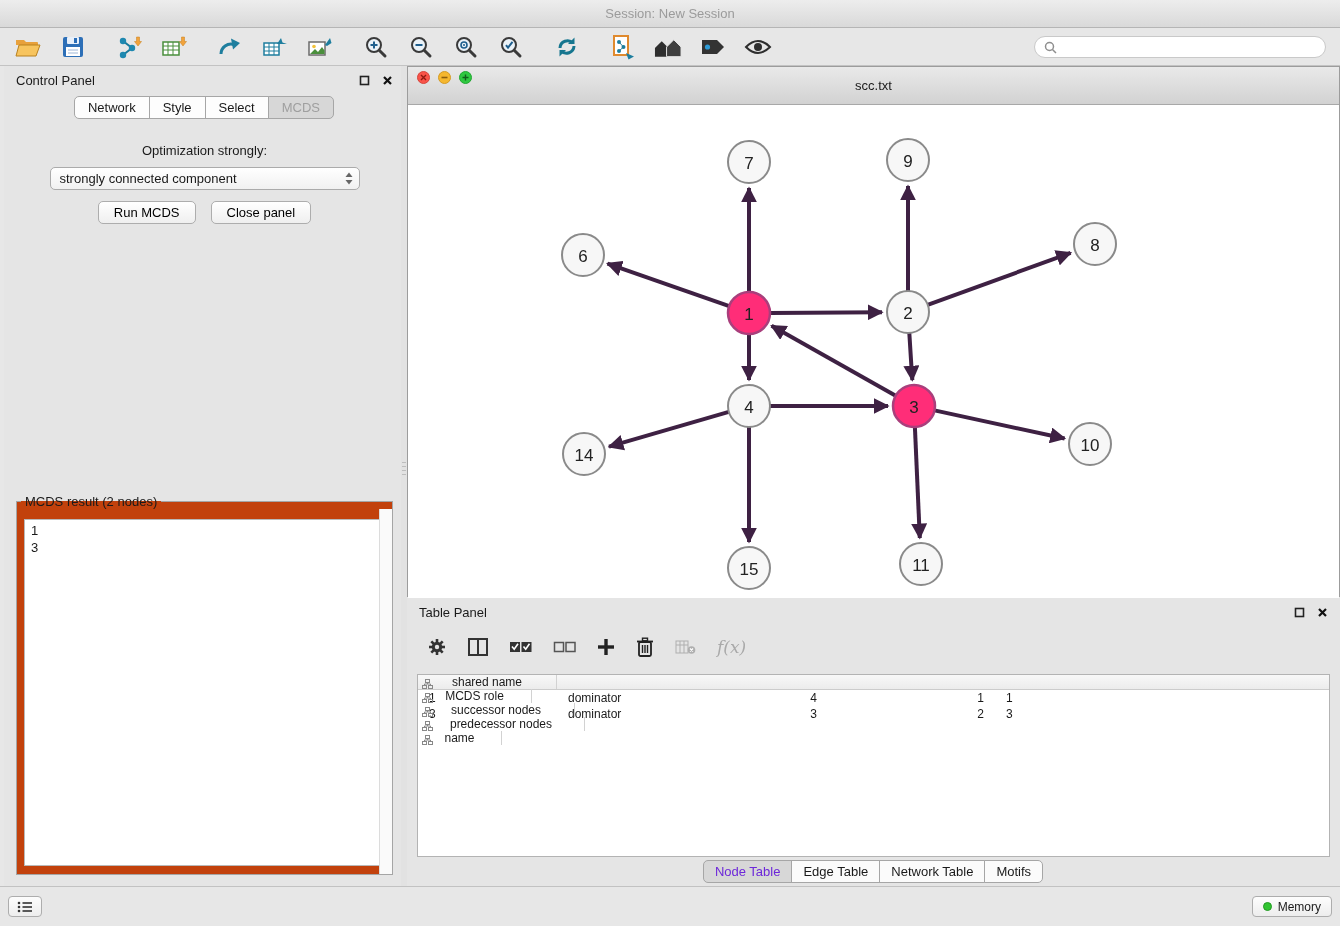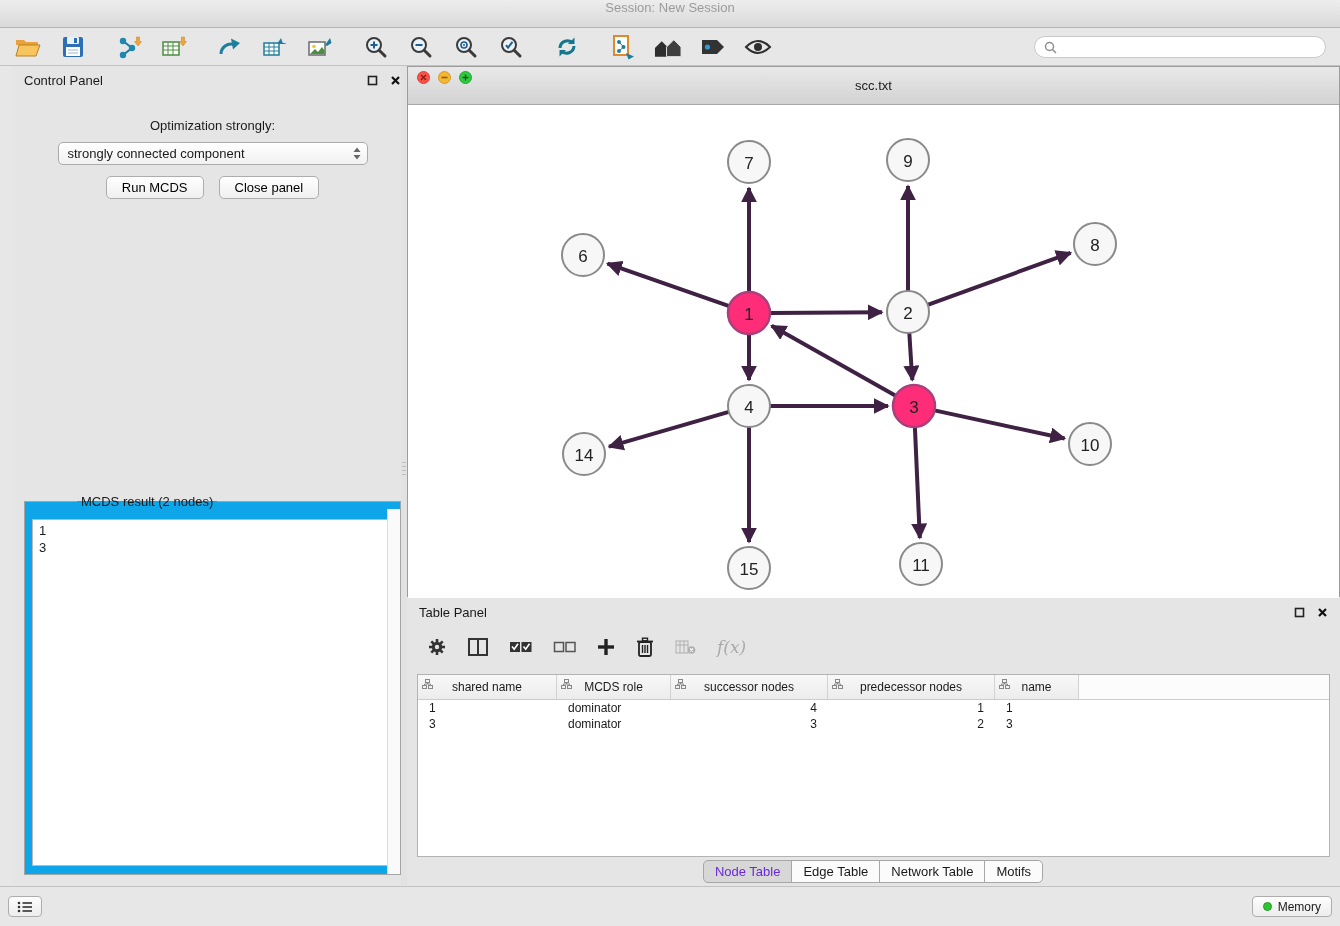--- a/index.html
+++ b/index.html
@@ -3,51 +3,51 @@
 <meta charset="utf-8">
 <style>
   * { box-sizing:border-box; margin:0; padding:0; }
   html,body { width:1340px; height:926px; }
   body { position:relative; overflow:hidden; background:#E7E7E7;
          font-family:"Liberation Sans","DejaVu Sans",sans-serif; font-size:13px; color:#1A1A1A; }
 
   
   .titlebar { position:absolute; left:0; top:0; width:100%; height:28px;
     background:linear-gradient(#EDEDED,#D9D9D9); border-bottom:1px solid #B5B5B5;
-    display:flex; align-items:flex-start; justify-content:center; color:#9B9B9B; }
+    display:flex; align-items:center; justify-content:center; color:#9B9B9B; }
 
   
   .toolbar { position:absolute; left:0; top:29px; width:100%; height:37px;
     display:flex; align-items:center; padding:0 14px; border-bottom:1px solid #C3C3C3; background:#E7E7E7; }
   .tb-group { display:flex; align-items:center; gap:17px; margin-right:28px; }
   .tb-btn { display:flex; align-items:center; justify-content:center; width:28px; height:27px; cursor:pointer; }
   .search-box { margin-left:auto; width:292px; height:22px; background:#fff; border:1px solid #C9C9C9;
     border-radius:12px; display:flex; align-items:center; gap:5px; padding:0 9px; }
   .search-box input { flex:1; border:0; outline:0; font:12px "Liberation Sans",sans-serif; background:transparent; }
 
   
-  .control-panel { position:absolute; left:12px; top:66px; width:401px; height:824px; background:#E5E5E5; }
+  .control-panel { position:absolute; left:4px; top:66px; width:401px; height:824px; background:#E5E5E5; }
   .panel-header { height:28px; display:flex; align-items:center; padding:0 12px; }
   .ph-title { flex:1; }
   .panel-icons { display:flex; gap:12px; align-items:center; }
   .panel-icons span { display:flex; cursor:pointer; }
   .cp-tabs { display:flex; justify-content:center; margin-top:2px; }
   .cp-tab { padding:3px 13px; background:#FDFDFD; border:1px solid #A6A6A6; margin-left:-1px; cursor:pointer; }
   .cp-tab:first-child { border-radius:5px 0 0 5px; }
   .cp-tab:last-child { border-radius:0 5px 5px 0; }
   .cp-tab.active { background:#D7D7D7; color:#9F9F9F; }
   .cp-opt-label { text-align:center; margin-top:24px; }
   .cp-dropdown { width:310px; height:23px; margin:9px auto 0; background:linear-gradient(#FFFFFF,#F1F1F1);
     border:1px solid #ABABAB; border-radius:5px; display:flex; align-items:center; padding:0 3px 0 9px; cursor:pointer; }
   .dd-value { flex:1; }
   .cp-buttons { display:flex; justify-content:center; gap:15px; margin-top:11px; }
   .cp-buttons button { font:13px "Liberation Sans",sans-serif; padding:3px 15px;
     background:linear-gradient(#FFFFFF,#EFEFEF); border:1px solid #ADADAD; border-radius:5px; cursor:pointer; }
   .result-box { position:absolute; left:12px; top:428px; width:377px; height:381px;
-    border:1px solid #A5A5A5; background:#0ea5e9;padding-left:48px; }
+    border:1px solid #A5A5A5; background:#c2410c; }
   .result-box legend { padding:0 4px; margin-left:4px; }
   .result-inner { position:absolute; left:7px; right:7px; top:10px; bottom:8px; background:#fff;
     border:1px solid #B9B9B9; padding:2px 6px; overflow:hidden; }
   .result-line { line-height:17px; }
   .result-scroll { position:absolute; right:0; top:0; bottom:0; width:13px; background:#FAFAFA; border-left:1px solid #DCDCDC; }
 
   
   .splitter { position:absolute; left:401px; top:66px; width:6px; height:824px; background:#E2E2E2; cursor:col-resize; }
   .splitter::before { content:""; position:absolute; left:1px; top:396px; width:4px; height:14px;
     background:repeating-linear-gradient(#BDBDBD 0 1px, transparent 1px 4px); }
@@ -68,21 +68,21 @@
     background:repeating-linear-gradient(#C9C9C9 0 1px, transparent 1px 3px); }
 
   
   .table-panel { position:absolute; left:407px; top:598px; width:933px; height:290px; background:#E5E5E5; }
   .tp-toolbar { display:flex; align-items:center; gap:21px; padding:6px 0 4px 20px; height:40px; }
   .tp-btn { display:flex; align-items:center; justify-content:center; cursor:pointer; }
   .tp-btn.disabled { cursor:default; }
   .fx-label { font-family:"DejaVu Serif","Liberation Serif",serif; font-style:italic; font-size:17px; color:#A9A9A9; }
   .attr-table { position:absolute; left:10px; top:76px; width:913px; height:183px; background:#fff;
     border:1px solid #B3B3B3; overflow:hidden; }
-  .attr-header { display:flex; height:25px; background:linear-gradient(#F8F8F8,#ECECEC); border-bottom:1px solid #CCCCCC; }
+  .attr-header { display:flex; height:15px; background:linear-gradient(#F8F8F8,#ECECEC); border-bottom:1px solid #CCCCCC;flex-direction:column; }
   .th { position:relative; display:flex; align-items:center; justify-content:center; font-size:12px;
     border-right:1px solid #D2D2D2; cursor:pointer; }
   .th .fork { position:absolute; left:4px; top:4px; display:flex; }
   .th-fill { flex:1; background:#FCFCFC; }
   .tr { display:flex; height:16px; }
   .td { font-size:12px; line-height:16px; padding:0 11px; white-space:nowrap; overflow:hidden; }
   .bt-tabs { position:absolute; left:0; right:0; bottom:5px; display:flex; justify-content:center; }
   .bt-tab { padding:3px 11px; background:#FBFBFB; border:1px solid #A6A6A6; margin-left:-1px; cursor:pointer; }
   .bt-tab:first-child { border-radius:5px 0 0 5px; }
   .bt-tab:last-child { border-radius:0 5px 5px 0; }
@@ -269,20 +269,26 @@
           </svg>
       </span>
       <span>
         <svg width="11" height="11" viewBox="0 0 11 11">
             <path d="M2 2 L9 9 M9 2 L2 9" stroke="#111" stroke-width="2.2"></path>
           </svg>
       </span>
     </span>
   </div>
 
+  <div class="cp-tabs">
+      <div class="cp-tab">Network</div>
+      <div class="cp-tab">Style</div>
+      <div class="cp-tab">Select</div>
+      <div class="cp-tab active">MCDS</div>
+    </div>
 
   <div class="cp-opt-label">Optimization strongly:</div>
 
   <div class="cp-dropdown">
     <span class="dd-value">strongly connected component</span>
     <span style="display:flex;">
       <svg width="14" height="17" viewBox="0 0 14 17">
           <path d="M7 2.5 l3.5 4.5 h-7 z" fill="#666"></path>
           <path d="M7 14.5 l-3.5 -4.5 h7 z" fill="#666"></path>
         </svg>

